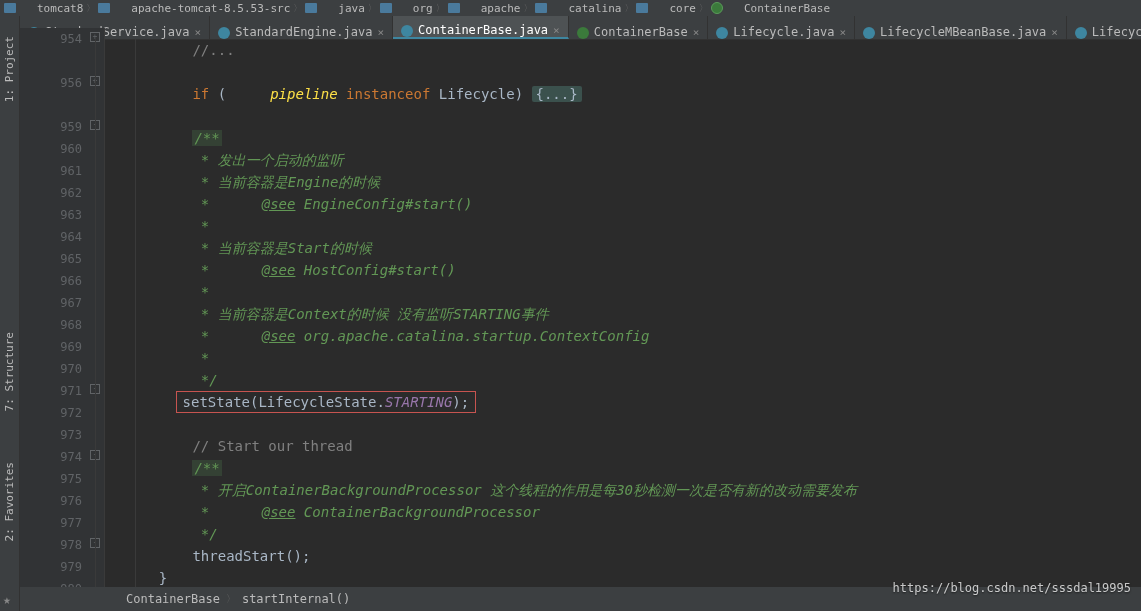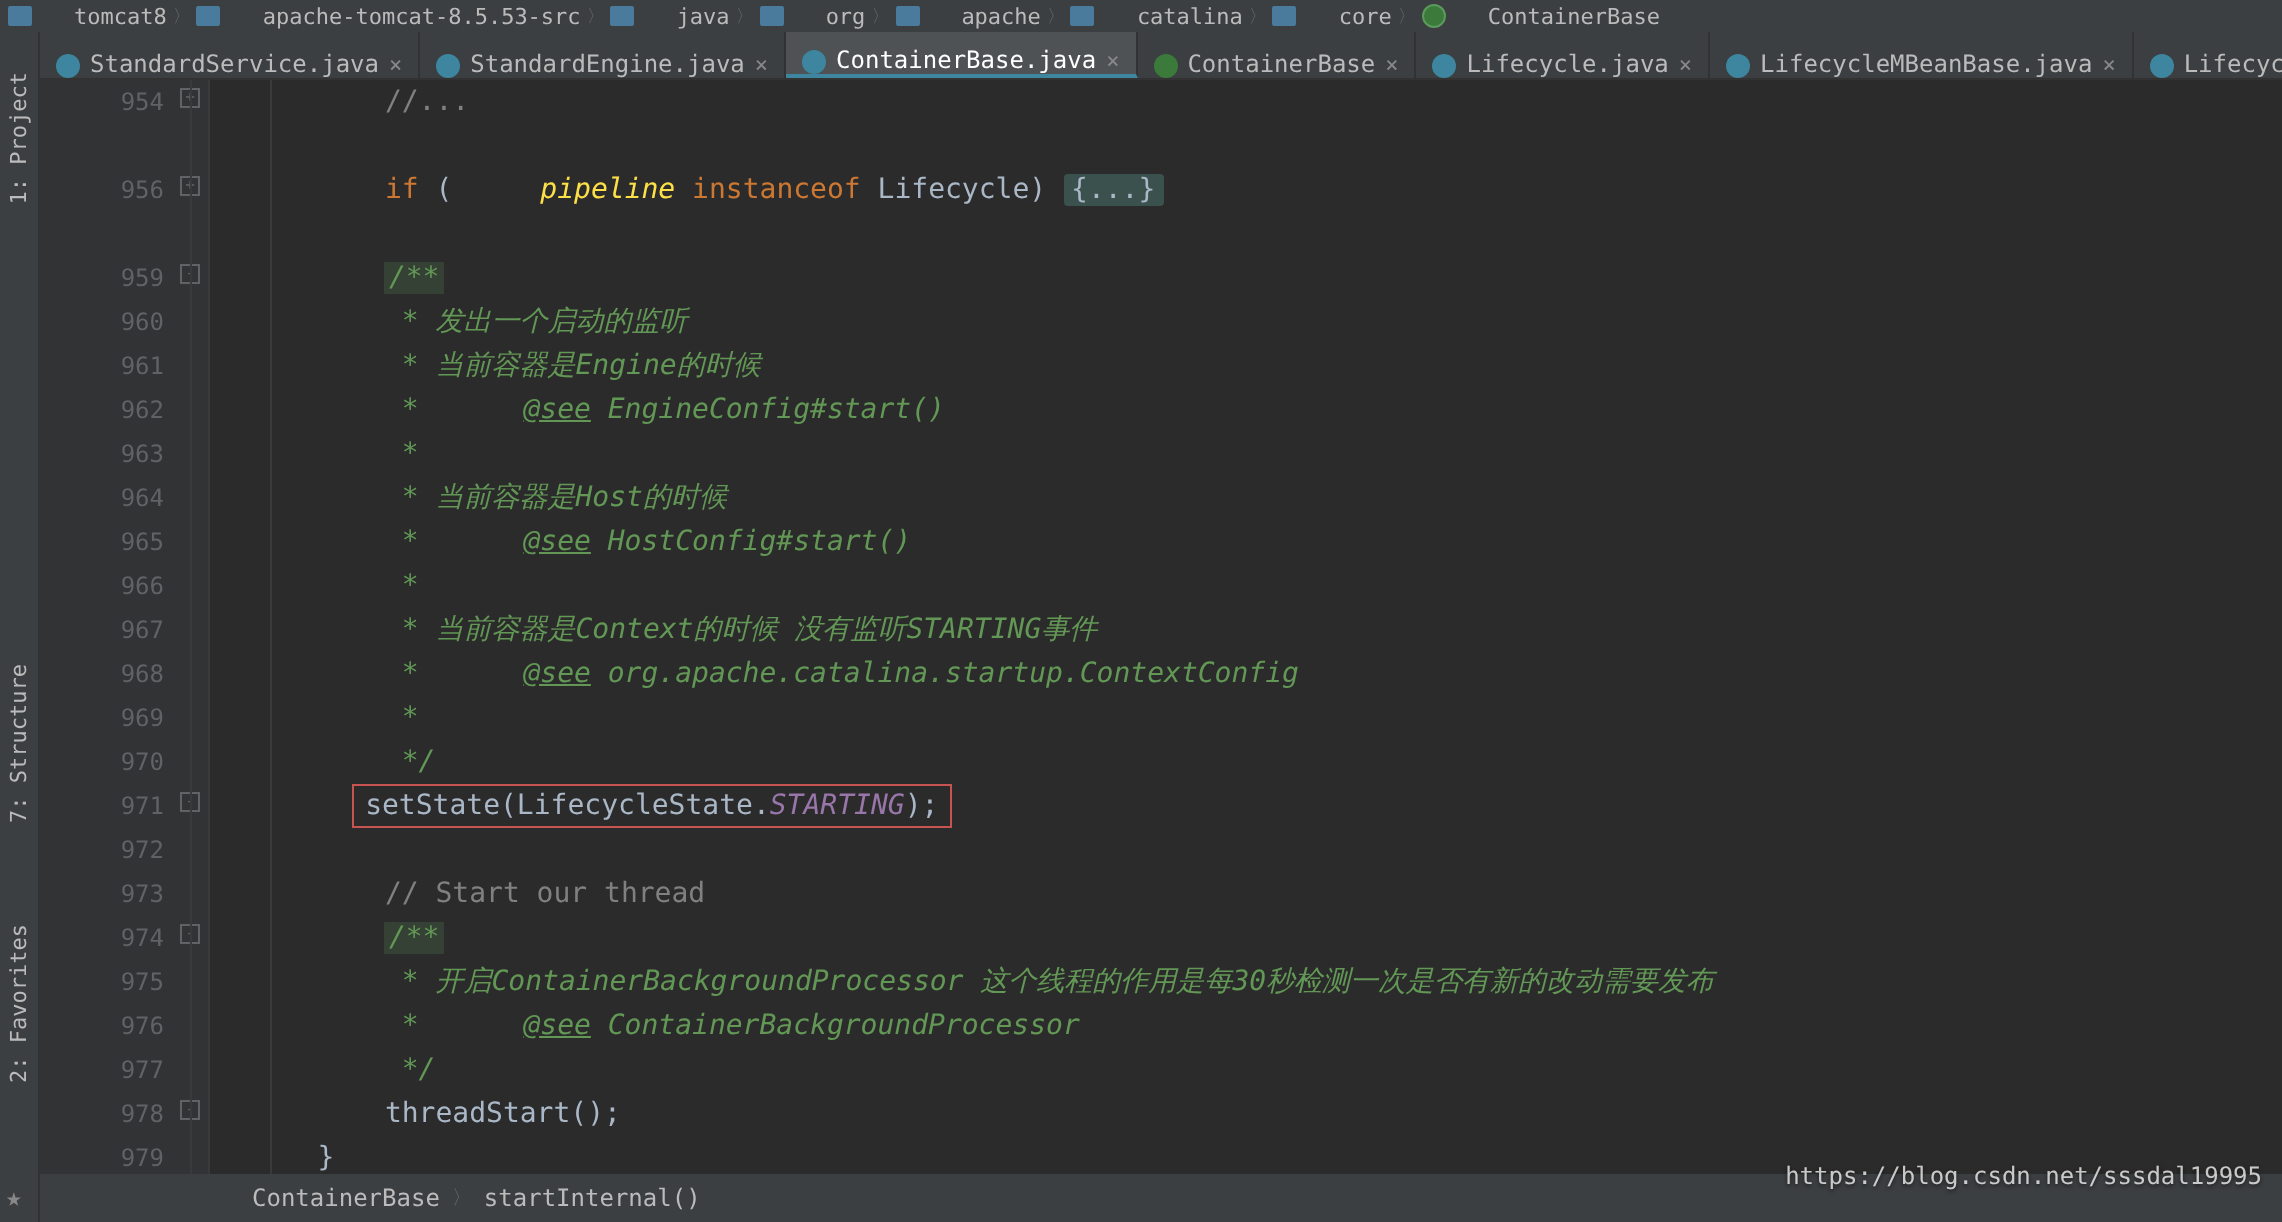--- a/index.html
+++ b/index.html
@@ -98,20 +98,21 @@
       cursor: pointer;
       display: flex;
       align-items: center;
       gap: 4px;
     }
     .main {
       position: absolute;
       left: 20px; top: 40px; right: 0; bottom: 24px;
       display: flex;
       background: #2b2b2b;
+      align-items: center;
     }
     .gutter {
       width: 85px;
       background: #313335;
       text-align: right;
       padding-right: 22px;
       color: #606366;
       border-right: 1px solid #3a3a3a;
       position: relative;
     }
@@ -323,21 +324,21 @@
     <div class="indent-guide" style="left:30px"></div>
     <div class="line">        <span class="c-comment">//...</span></div>
     <div class="line"></div>
     <div class="line">        <span class="c-keyword">if</span> <span class="c-paren">(</span><span class="c-purple">pipeline</span> <span class="c-keyword">instanceof</span> <span>Lifecycle</span><span class="c-paren">)</span> <span class="c-fold">{...}</span></div>
     <div class="line"></div>
     <div class="line">        <span class="c-doc-bg">/**</span></div>
     <div class="line"><span class="c-comment-green">        <span> * 发出一个启动的监听</span></span></div>
     <div class="line"><span class="c-comment-green">        <span> * 当前容器是</span><span>Engine</span><span>的时候</span></span></div>
     <div class="line"><span class="c-comment-green">         * <span class="c-doctag">@see</span><span> EngineConfig</span><span>#start()</span></span></div>
     <div class="line"><span class="c-comment-green">        <span> *</span></span></div>
-    <div class="line"><span class="c-comment-green">        <span> * 当前容器是</span><span>Host</span><span>的时候</span></span></div>
+    <div class="line"><span class="c-comment-green">        <span> * 当前容器是</span><span>Start</span><span>的时候</span></span></div>
     <div class="line"><span class="c-comment-green">         * <span class="c-doctag">@see</span><span> HostConfig</span><span>#start()</span></span></div>
     <div class="line"><span class="c-comment-green">        <span> *</span></span></div>
     <div class="line"><span class="c-comment-green">        <span> * 当前容器是</span><span>Context</span><span>的时候 没有监听</span><span>STARTING</span><span>事件</span></span></div>
     <div class="line"><span class="c-comment-green">         * <span class="c-doctag">@see</span><span> org.apache.catalina.startup.ContextConfig</span></span></div>
     <div class="line"><span class="c-comment-green">        <span> *</span></span></div>
     <div class="line"><span class="c-comment-green">        <span> */</span></span></div>
     <div class="line">      <span class="highlight-box"><span>setState(LifecycleState.</span><span class="c-static">STARTING</span><span>);</span></span></div>
     <div class="line"></div>
     <div class="line">        <span class="c-comment">// Start our thread</span></div>
     <div class="line">        <span class="c-doc-bg">/**</span></div>

